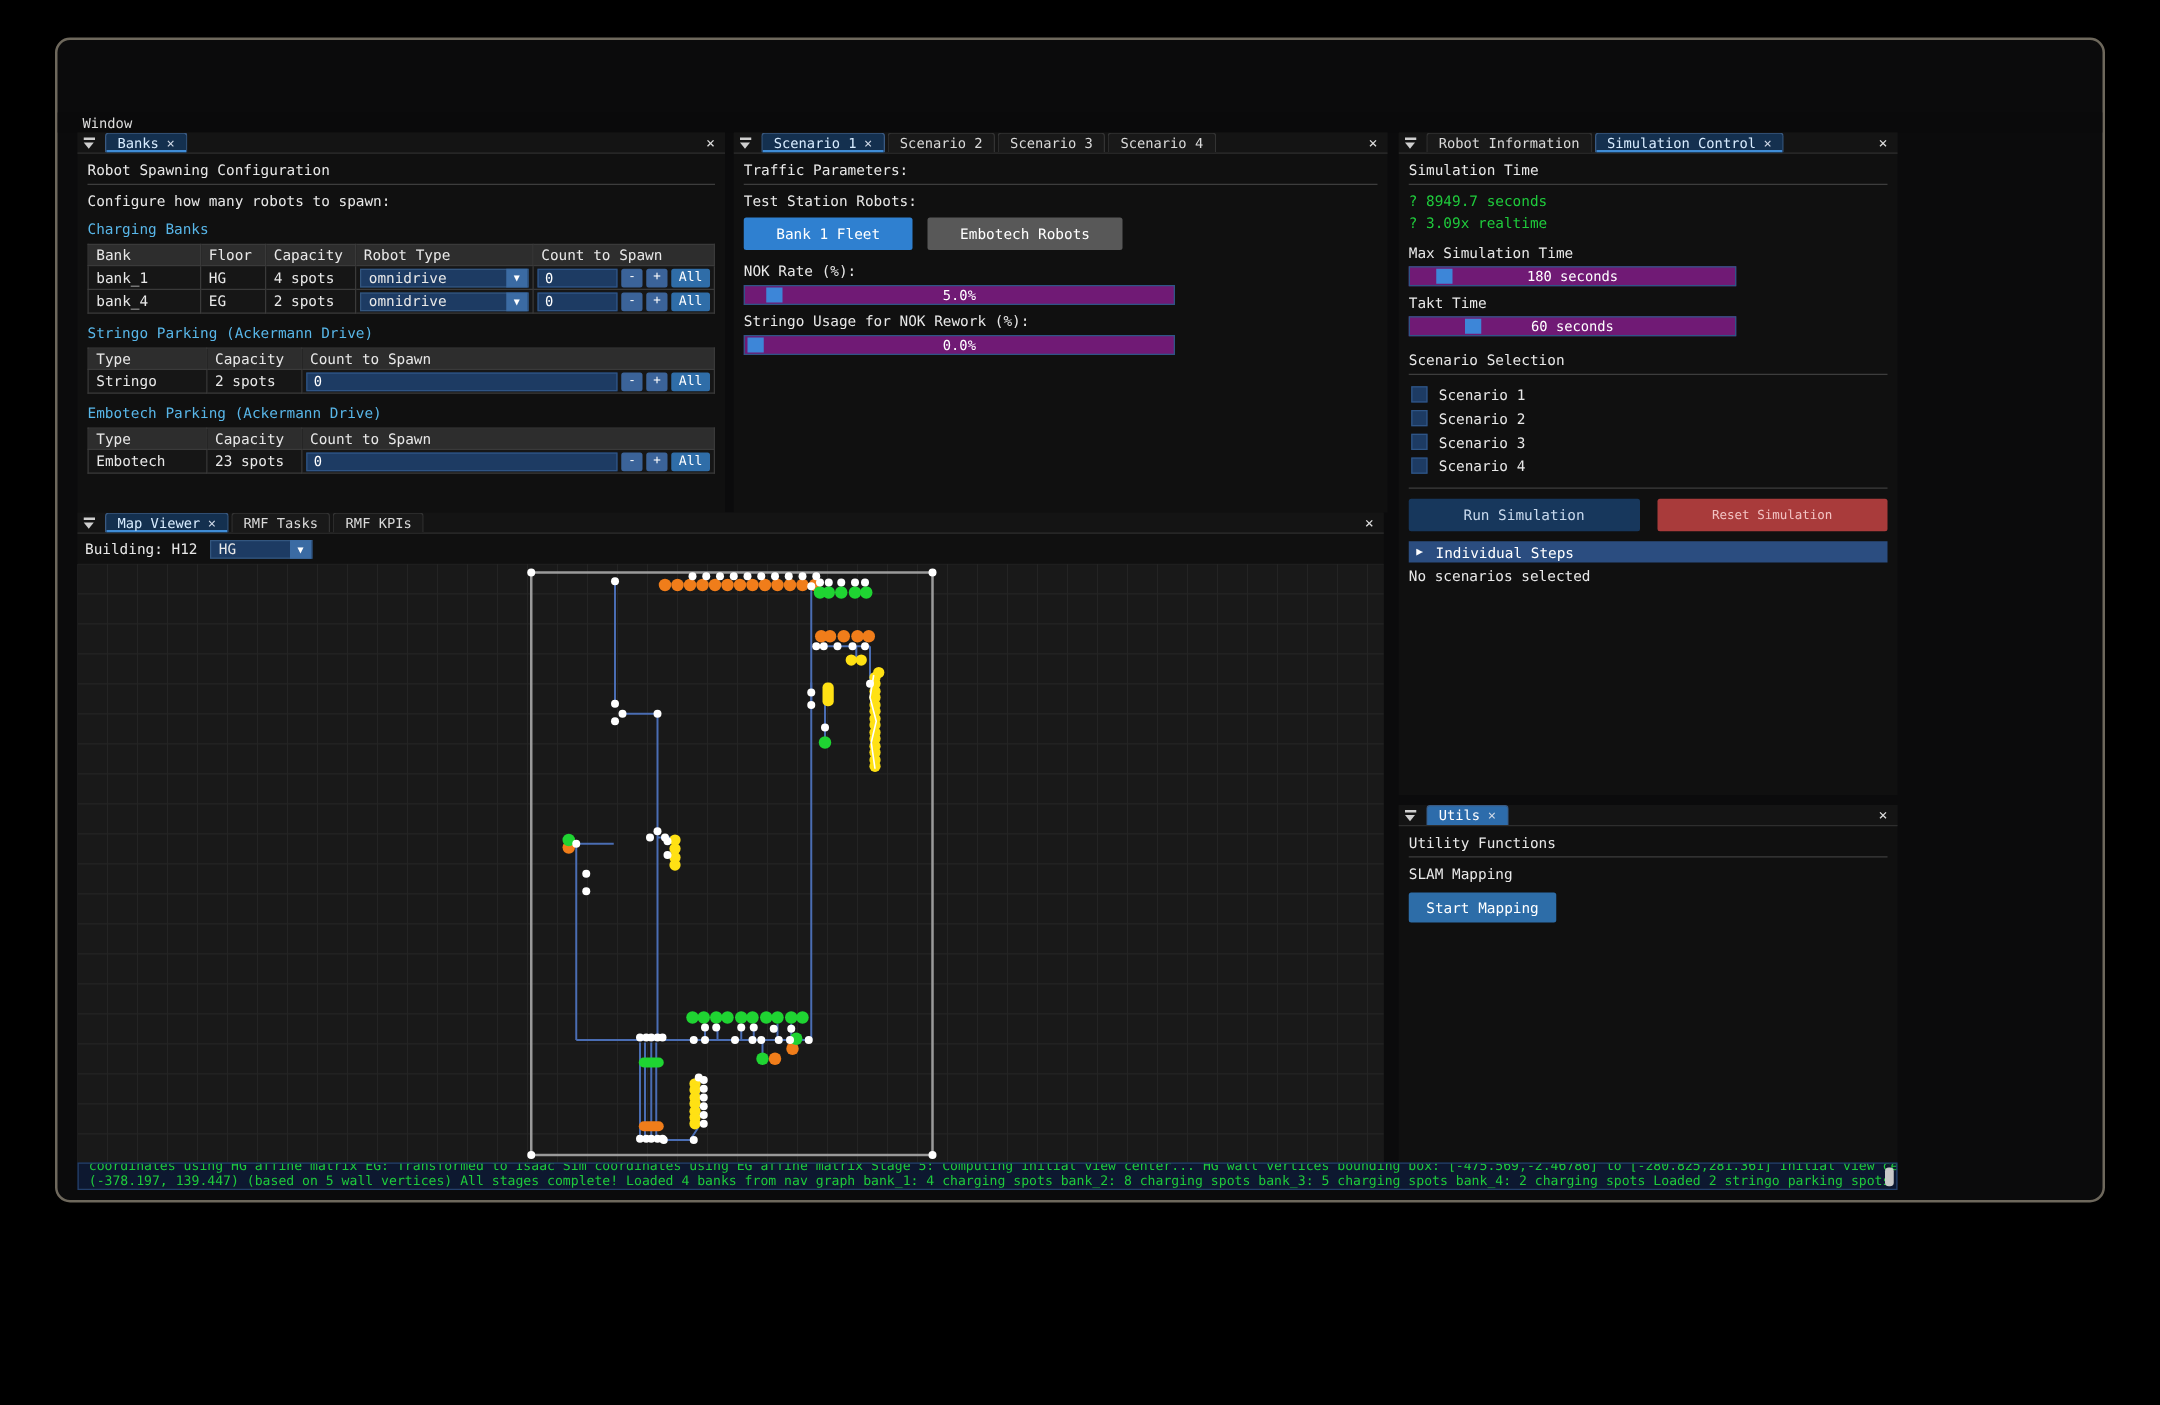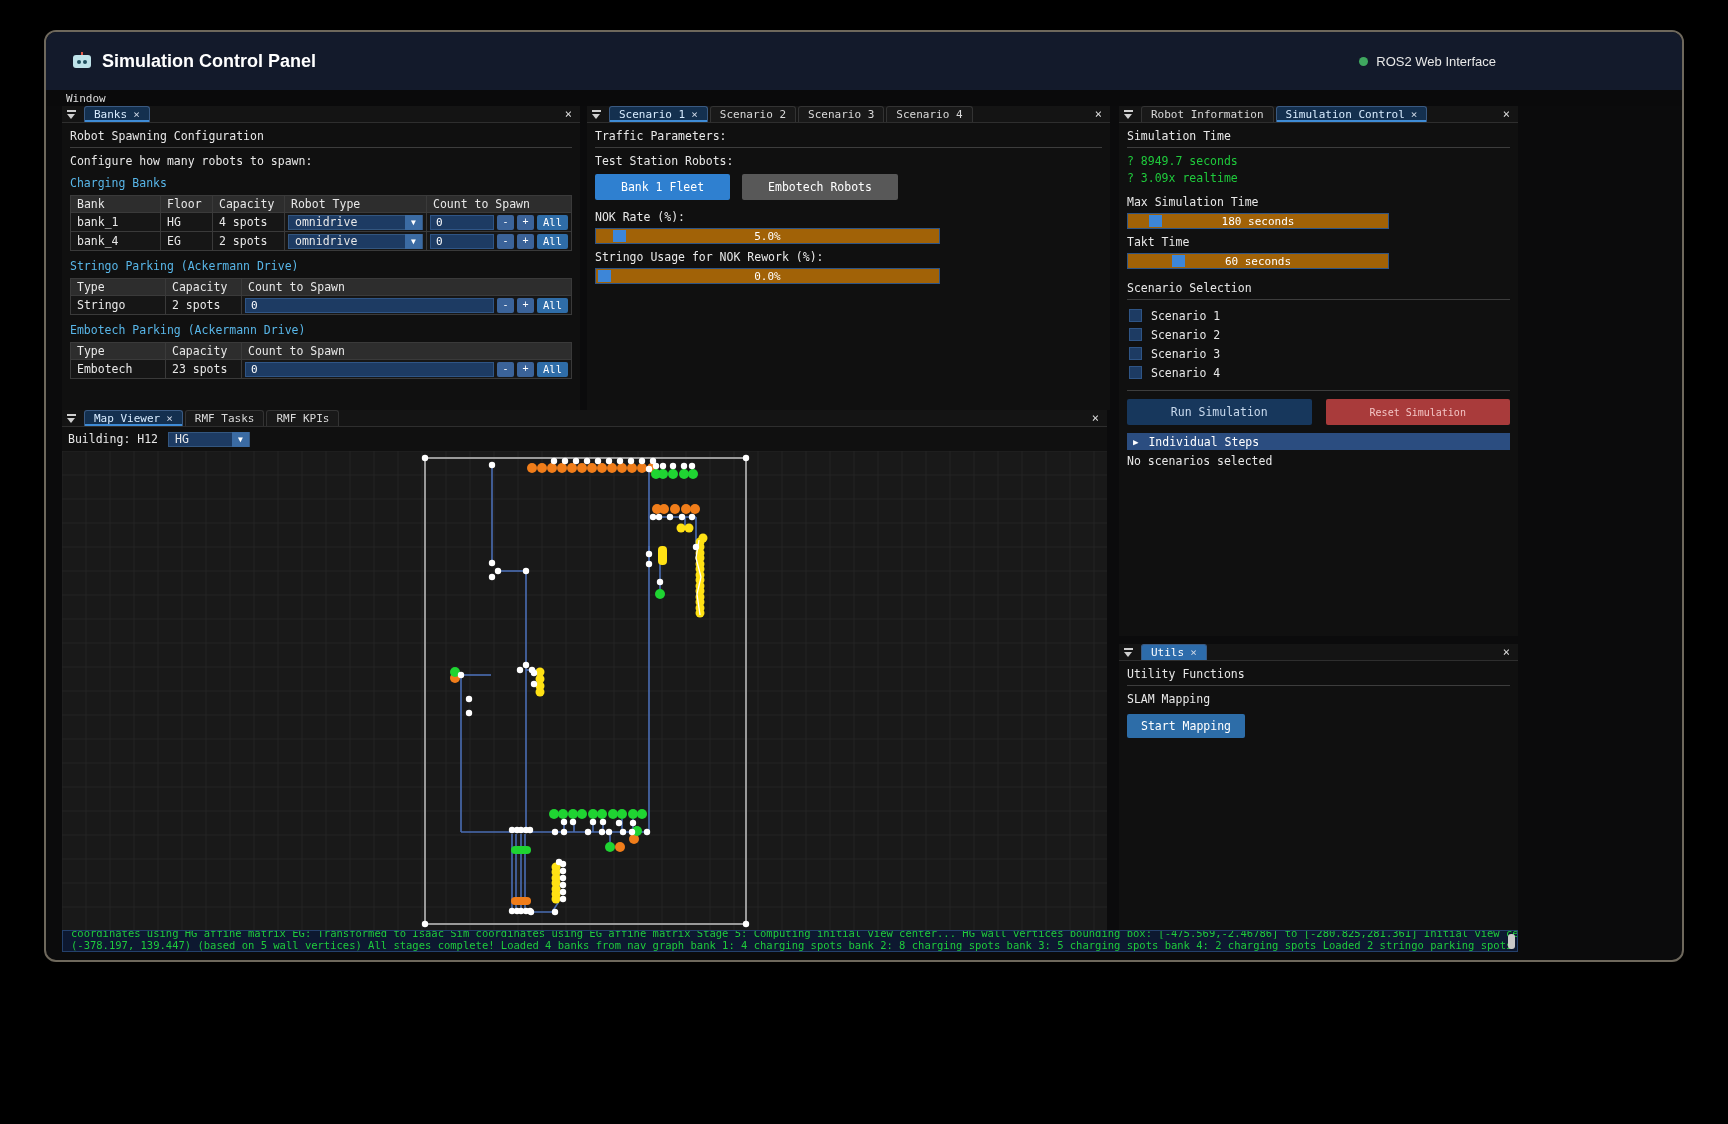--- a/index.html
+++ b/index.html
@@ -54,21 +54,21 @@
   .dd-btn { width:17px; height:15px; background:#3b6ba3; color:#fff; font-size:8px; display:flex;
             align-items:center; justify-content:center; }
   .countwrap { display:flex; align-items:center; gap:3px; }
   .cfield { flex:1; background:#1d3b63; border:1px solid #2f5586; height:15px; padding-left:5px;
             font-size:11px; color:#fff; line-height:13px; }
   .sq { width:17px; height:15px; background:#3b6399; border:none; color:#fff; font-size:10px;
         border-radius:2px; line-height:1; font-family:inherit; }
   .allbtn { height:15px; background:#2f6da8; border:none; color:#fff; font-size:10.5px;
             border-radius:2px; padding:0 6px; font-family:inherit; }
   
-  .slider { position:relative; height:16px; background:#a16207; border:1px solid #2f5586; margin-top:2px; }
+  .slider { position:relative; height:16px; background:#701a75; border:1px solid #2f5586; margin-top:2px; }
   .handle { position:absolute; top:1px; width:13px; height:12px; background:#3d86d8; }
   .sval { position:absolute; left:0; right:0; top:1px; text-align:center; font-size:11px; color:#fff; }
   
   .fleetbtns { display:flex; gap:12px; margin:6px 0 10px 0; }
   .fbtn { height:26px; padding:0 26px; font-size:11.5px; font-family:inherit; border:none; border-radius:2px; }
   .fbtn.on { background:#2f80d0; color:#fff; }
   .fbtn.off { background:#585858; color:#fff; }
   .runrow { display:flex; gap:14px; margin:8px 0 8px 0; }
   .runbtn { flex:1; height:26px; background:#17375c; color:#c9daee; border:none; font-family:inherit; font-size:11.5px; border-radius:2px;}
   .resetbtn { flex:1; height:26px; background:#a93b3b; color:#f3c4c4; border:none; font-family:inherit; font-size:10px; border-radius:2px;}
@@ -91,35 +91,20 @@
   #statusbar .sline { font-size:10.5px; line-height:12px; color:#1fcb3c; }
   .sb-thumb { position:absolute; right:2px; top:3px; width:7px; height:15px; background:#c9c9c9; border-radius:3px; }
   .startbtn { height:24px; background:#2d6da8; color:#fff; border:none; font-family:inherit;
               font-size:11.5px; border-radius:2px; padding:0 14px; margin-top:8px; }
 </style>
 </head>
 <body>
 
 <div id="win">
 
-  <div id="titlebar">
-    <div class="title-left">
-      <span class="robot">
-        <span class="ant"></span>
-          <span class="head"></span>
-        <span class="eye" style="left:5px"></span>
-          <span class="eye" style="left:11px"></span>
-      </span>
-      <span id="apptitle">Simulation Control Panel</span>
-    </div>
-    <div class="ros-status">
-      <span class="greendot"></span>
-      <span>ROS2 Web Interface</span>
-    </div>
-  </div>
 
   <div id="menubar">
     <span>Window</span>
   </div>
 
   <div class="panel" style="left:16px; top:74px; width:518px; height:304px;">
     <div class="tabbar">
       <span class="fl"></span>
       <span class="tab active">
         <span>Banks</span>

